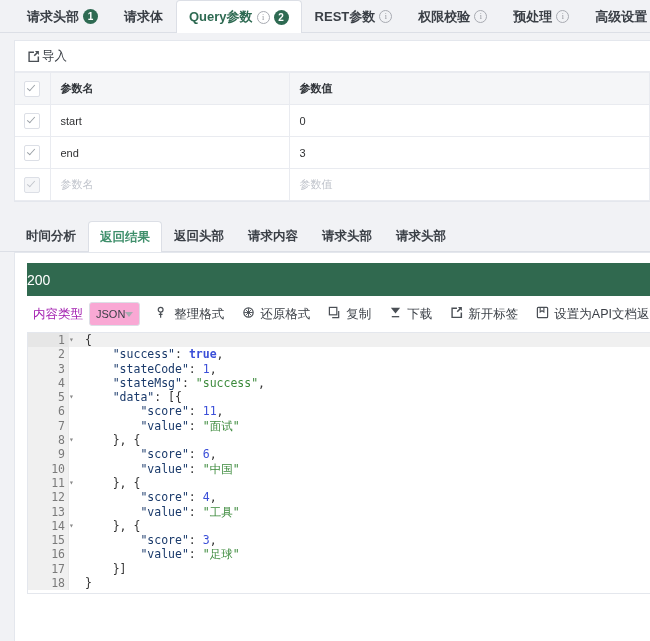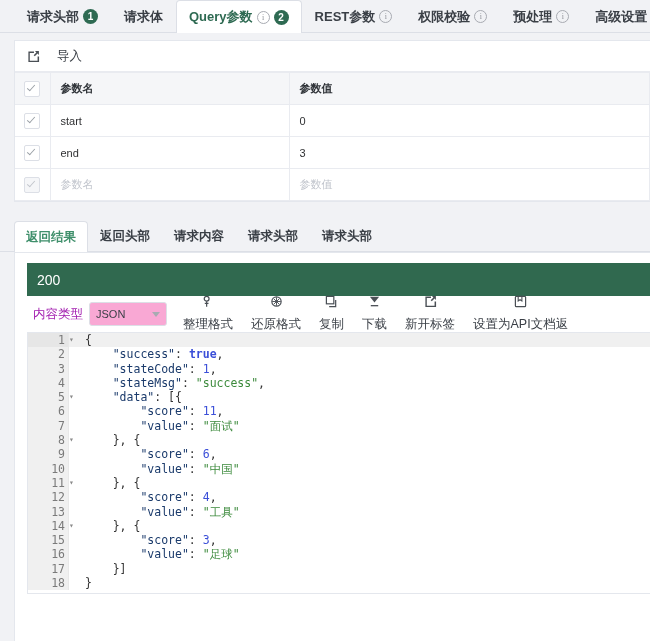--- a/index.html
+++ b/index.html
@@ -93,21 +93,21 @@
   .params-toolbar {
     height: 30px;
     display: flex;
     align-items: center;
     padding-left: 12px;
     border-bottom: 1px solid #e9ebf0;
   }
   .tool-btn {
     display: flex;
     align-items: center;
-    gap: 17px;
+    gap: 2px;
     font-size: 12.5px;
     color: #3a3f46;
     cursor: pointer;
   }
   .icon-svg { display: block; }
 
   table.params {
     width: 100%;
     border-collapse: collapse;
     table-layout: fixed;
@@ -199,21 +199,21 @@
     border-right: none;
     border-bottom: none;
     box-sizing: border-box;
     padding: 10px 0 0 12px;
   }
   .status-bar {
     height: 33px;
     background: #30694f;
     display: flex;
     align-items: center;
-    padding-left: 10px;
+    padding-left: 0;
     color: #ffffff;
     font-size: 14px;
     margin-right: 0;
   }
   .code-toolbar {
     height: 36px;
     display: flex;
     align-items: center;
     gap: 0;
     padding-left: 6px;
@@ -248,21 +248,20 @@
   }
   .ct-btn {
     display: flex;
     align-items: center;
     gap: 5px;
     font-size: 12.5px;
     color: #3a3f46;
     cursor: pointer;
     margin-right: 18px;
     white-space: nowrap;
-    flex-direction: column;
   }
 
   
   .editor {
     border: 1px solid #e4e7ed;
     border-right: none;
     background: #ffffff;
     font-family: "DejaVu Sans Mono", "Liberation Mono", monospace;
     font-size: 11.5px;
     line-height: 14.3px;
@@ -382,20 +381,21 @@
         <tr>
           <td class="col-chk"><span class="chkbox dim"></span></td>
           <td class="col-name ph">参数名</td>
           <td class="col-val ph">参数值</td>
         </tr>
       </tbody>
   </table>
 </div>
 
 <div class="resp-tabbar" id="resp-tabbar">
+    <div class="resp-tab">时间分析</div>
     <div class="resp-tab active">返回结果</div>
     <div class="resp-tab">返回头部</div>
     <div class="resp-tab">请求内容</div>
     <div class="resp-tab">请求头部</div>
     <div class="resp-tab">请求头部</div>
   </div>
 
 <div class="resp-panel">
   <div class="status-bar">
     <span>200</span>

